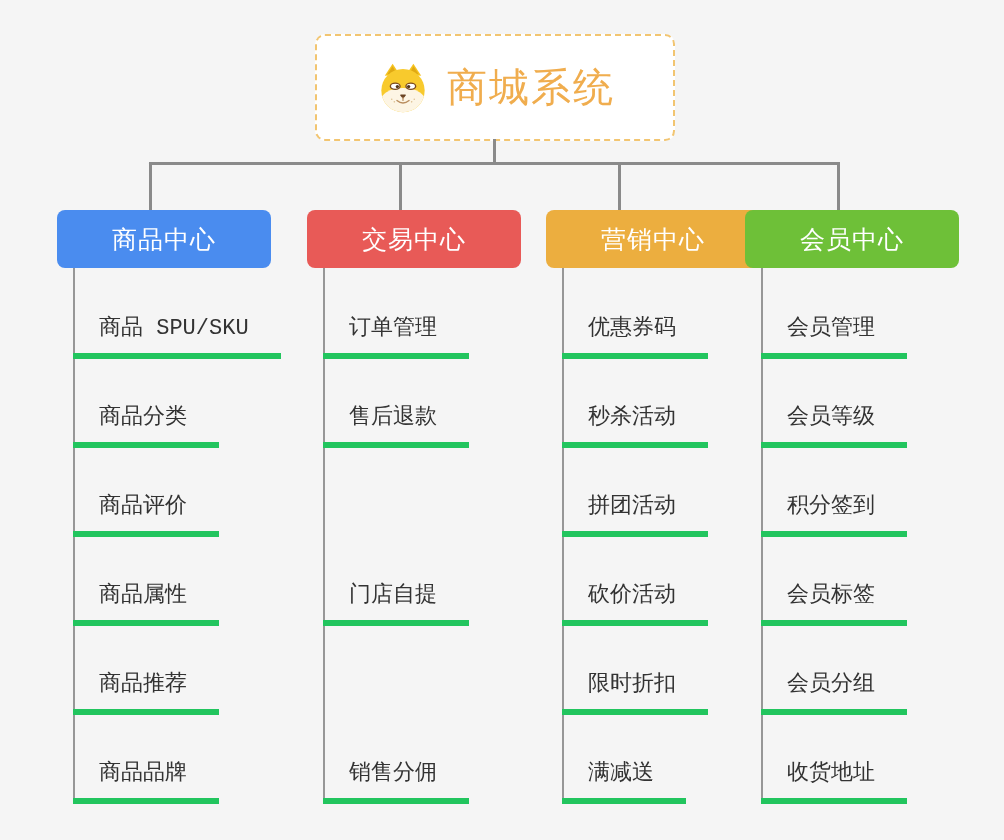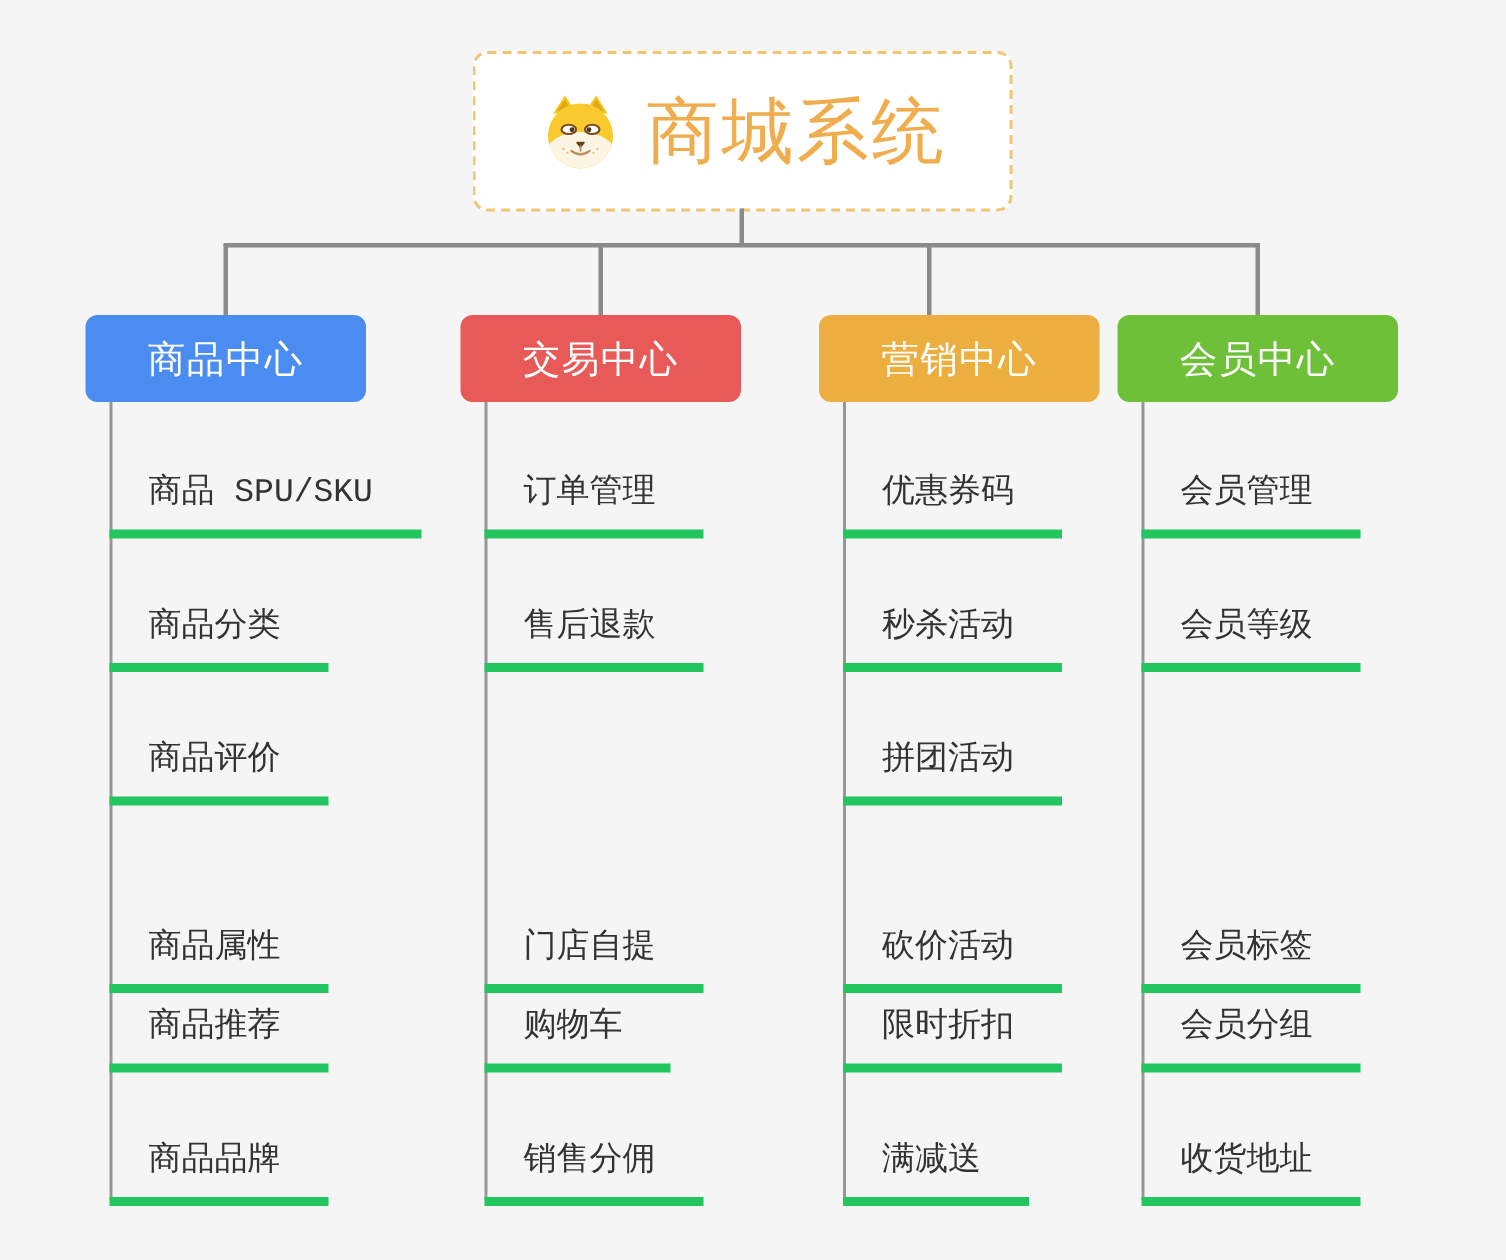--- a/index.html
+++ b/index.html
@@ -9,49 +9,49 @@
     font-family:"Liberation Sans","DejaVu Sans",sans-serif;
   }
   
   .root-node{
     position:absolute;left:315px;top:34px;width:360px;height:107px;
     background:#ffffff;border:2px dashed #f2c571;border-radius:10px;
     box-sizing:border-box;
     display:flex;align-items:center;justify-content:center;gap:16px;
   }
   .root-title{
-    font-size:48px;color:#f0ad4e;letter-spacing:2px;white-space:nowrap;
+    font-size:40px;color:#f0ad4e;letter-spacing:2px;white-space:nowrap;
   }
   .dog-icon{width:56px;height:52px;flex:0 0 auto;}
   
   .line{position:absolute;background:#8a8a8a;}
   .root-stem{left:493px;top:139px;width:3px;height:25px;}
   .bus{left:149px;top:162px;width:690px;height:3px;border-radius:2px;}
   .drop{top:162px;width:3px;height:48px;}
   .drop1{left:149px;} .drop2{left:399px;} .drop3{left:618px;} .drop4{left:837px;}
   
-  .column{position:absolute;top:210px;width:187px;font-family:Liberation Mono, monospace;}
+  .column{position:absolute;top:210px;width:214px;font-family:Liberation Mono, monospace;}
   .col1{left:57px;} .col2{left:307px;} .col3{left:546px;border-radius:15px;} .col4{left:745px;}
   .branch-box{
     height:58px;border-radius:8px;
     display:flex;align-items:center;justify-content:center;
     color:#ffffff;font-size:25px;letter-spacing:1px;white-space:nowrap;
   }
   .vline{
     position:absolute;left:16px;top:58px;width:2px;height:532px;
     background:#979797;
   }
   .leaf{
     position:absolute;left:16px;
     font-size:22px;line-height:28px;color:#333333;white-space:nowrap;
     padding:0 32px 10px 26px;
     border-bottom:6px solid #22c55e;
   }
   .leaf-t1{top:105px;} .leaf-t2{top:194px;} .leaf-t3{top:283px;}
-  .leaf-t4{top:372px;margin-top:36px;} .leaf-t5{top:461px;} .leaf-t6{top:550px;}
+  .leaf-t4{top:372px;} .leaf-t5{top:461px;} .leaf-t6{top:550px;}
 </style>
 </head>
 <body>
 
 <div class="root-node">
   <svg class="dog-icon" viewBox="0 0 64 60" aria-hidden="true">
     <defs>
       <clipPath id="headclip">
           <circle cx="32" cy="33" r="25"></circle>
         </clipPath>
@@ -99,36 +99,36 @@
   <div class="leaf leaf-t5">商品推荐</div>
   <div class="leaf leaf-t6">商品品牌</div>
 </div>
 
 <div class="column col2">
   <div class="branch-box" style="background-color: rgb(232, 90, 87);">交易中心</div>
   <div class="vline"></div>
   <div class="leaf leaf-t1">订单管理</div>
   <div class="leaf leaf-t2">售后退款</div>
   <div class="leaf leaf-t4">门店自提</div>
-  <div class="leaf leaf-t5">购物车</div>
   <div class="leaf leaf-t6">销售分佣</div>
 </div>
 
 <div class="column col3">
   <div class="branch-box" style="background-color: rgb(236, 174, 63);">营销中心</div>
   <div class="vline"></div>
   <div class="leaf leaf-t1">优惠券码</div>
   <div class="leaf leaf-t2">秒杀活动</div>
   <div class="leaf leaf-t3">拼团活动</div>
   <div class="leaf leaf-t4">砍价活动</div>
   <div class="leaf leaf-t5">限时折扣</div>
   <div class="leaf leaf-t6">满减送</div>
 </div>
 
 <div class="column col4">
   <div class="branch-box" style="background-color: rgb(110, 192, 56);">会员中心</div>
   <div class="vline"></div>
   <div class="leaf leaf-t1">会员管理</div>
   <div class="leaf leaf-t2">会员等级</div>
+  <div class="leaf leaf-t3">积分签到</div>
   <div class="leaf leaf-t4">会员标签</div>
   <div class="leaf leaf-t5">会员分组</div>
   <div class="leaf leaf-t6">收货地址</div>
 </div>
 
 </body></html>

